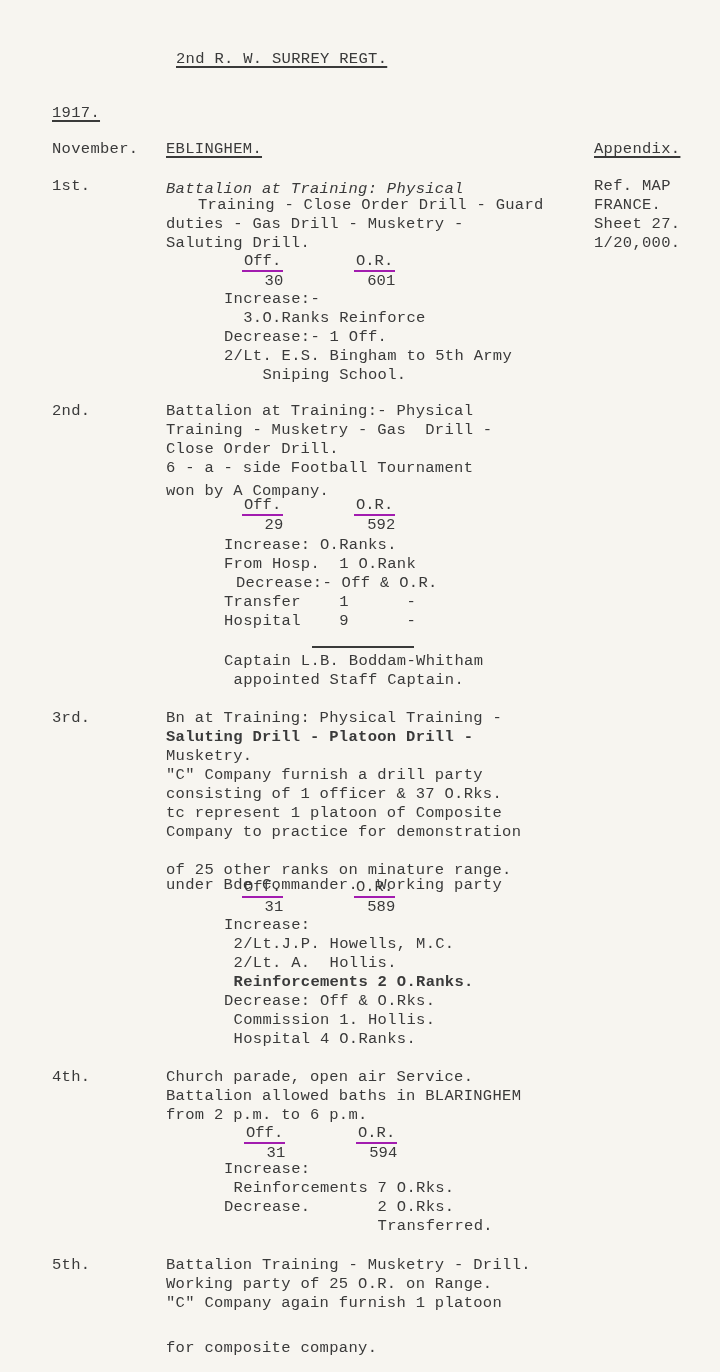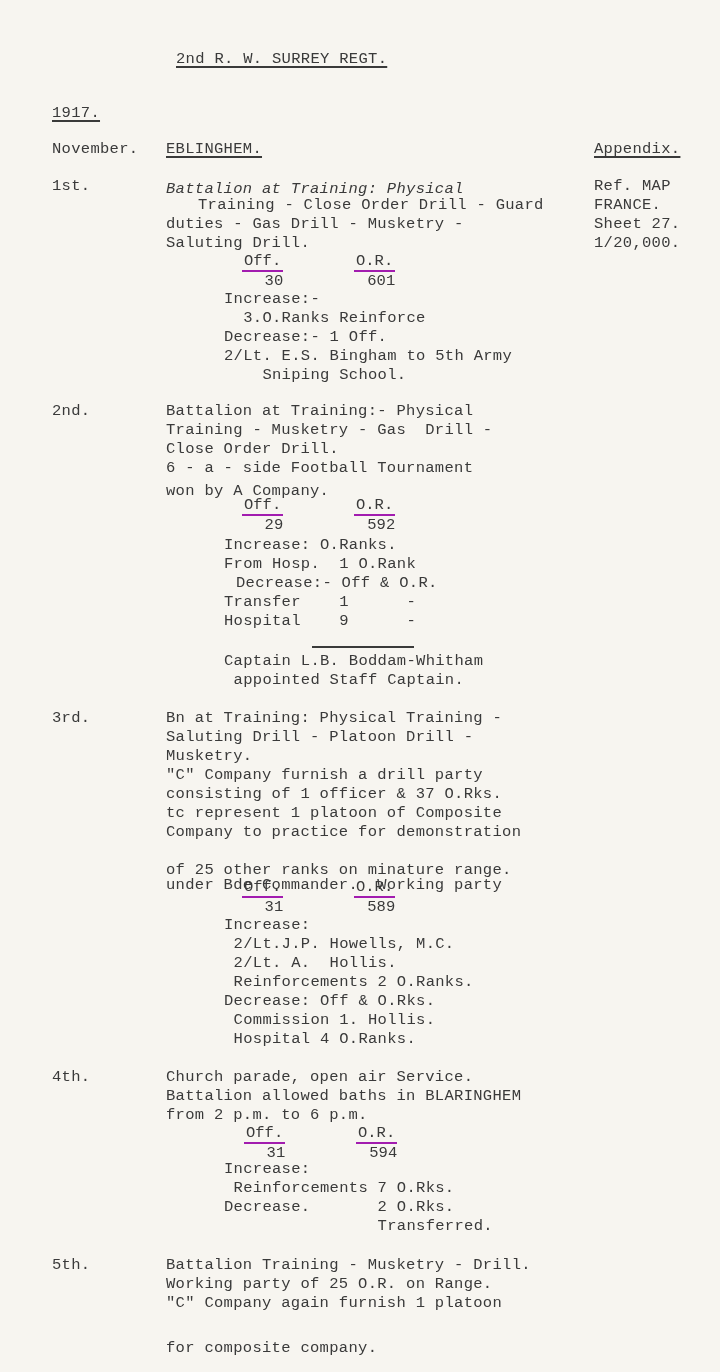--- a/index.html
+++ b/index.html
@@ -77,40 +77,40 @@
     <div class="t" style="left:224px;top:593px;">Transfer    1      -</div>
     <div class="t" style="left:224px;top:612px;">Hospital    9      -</div>
     <div class="rule" style="left:312px;top:646px;width:102px;"></div>
     <div class="t" style="left:224px;top:652px;">Captain L.B. Boddam-Whitham</div>
     <div class="t" style="left:224px;top:671px;"> appointed Staff Captain.</div>
   </div>
 
   <div>
     <div class="t" style="left:52px;top:709px;">3rd.</div>
     <div class="t" style="left:166px;top:709px;">Bn at Training: Physical Training -</div>
-    <div class="t" style="left:166px;top:728px;">Saluting Drill - Platoon Drill -</div>
+    <div class="t" style="left:166px;top:728px;font-weight:bold;">Saluting Drill - Platoon Drill -</div>
     <div class="t" style="left:166px;top:747px;">Musketry.</div>
     <div class="t" style="left:166px;top:766px;">"C" Company furnish a drill party</div>
     <div class="t" style="left:166px;top:785px;">consisting of 1 officer &amp; 37 O.Rks.</div>
     <div class="t" style="left:166px;top:804px;">tc represent 1 platoon of Composite</div>
     <div class="t" style="left:166px;top:823px;">Company to practice for demonstration</div>
     <div class="t" style="left:166px;top:876px;">under Bde Commander.  Working party</div>
     <div class="t" style="left:166px;top:861px;">of 25 other ranks on minature range.</div>
     <div class="frac" style="left:242px;top:878px;">
       <span class="num">Off.</span>
       <span class="den">31</span>
     </div>
     <div class="frac" style="left:354px;top:878px;">
       <span class="num">O.R.</span>
       <span class="den">589</span>
     </div>
     <div class="t" style="left:224px;top:916px;">Increase:</div>
     <div class="t" style="left:224px;top:935px;"> 2/Lt.J.P. Howells, M.C.</div>
     <div class="t" style="left:224px;top:954px;"> 2/Lt. A.  Hollis.</div>
-    <div class="t" style="left:224px;top:973px;"> Reinforcements 2 O.Ranks.</div>
+    <div class="t" style="left:224px;top:973px;font-weight:bold;"> Reinforcements 2 O.Ranks.</div>
     <div class="t" style="left:224px;top:992px;">Decrease: Off &amp; O.Rks.</div>
     <div class="t" style="left:224px;top:1011px;"> Commission 1. Hollis.</div>
     <div class="t" style="left:224px;top:1030px;"> Hospital 4 O.Ranks.</div>
   </div>
 
   <div>
     <div class="t" style="left:52px;top:1068px;">4th.</div>
     <div class="t" style="left:166px;top:1068px;">Church parade, open air Service.</div>
     <div class="t" style="left:166px;top:1087px;">Battalion allowed baths in BLARINGHEM</div>
     <div class="t" style="left:166px;top:1106px;">from 2 p.m. to 6 p.m.</div>

